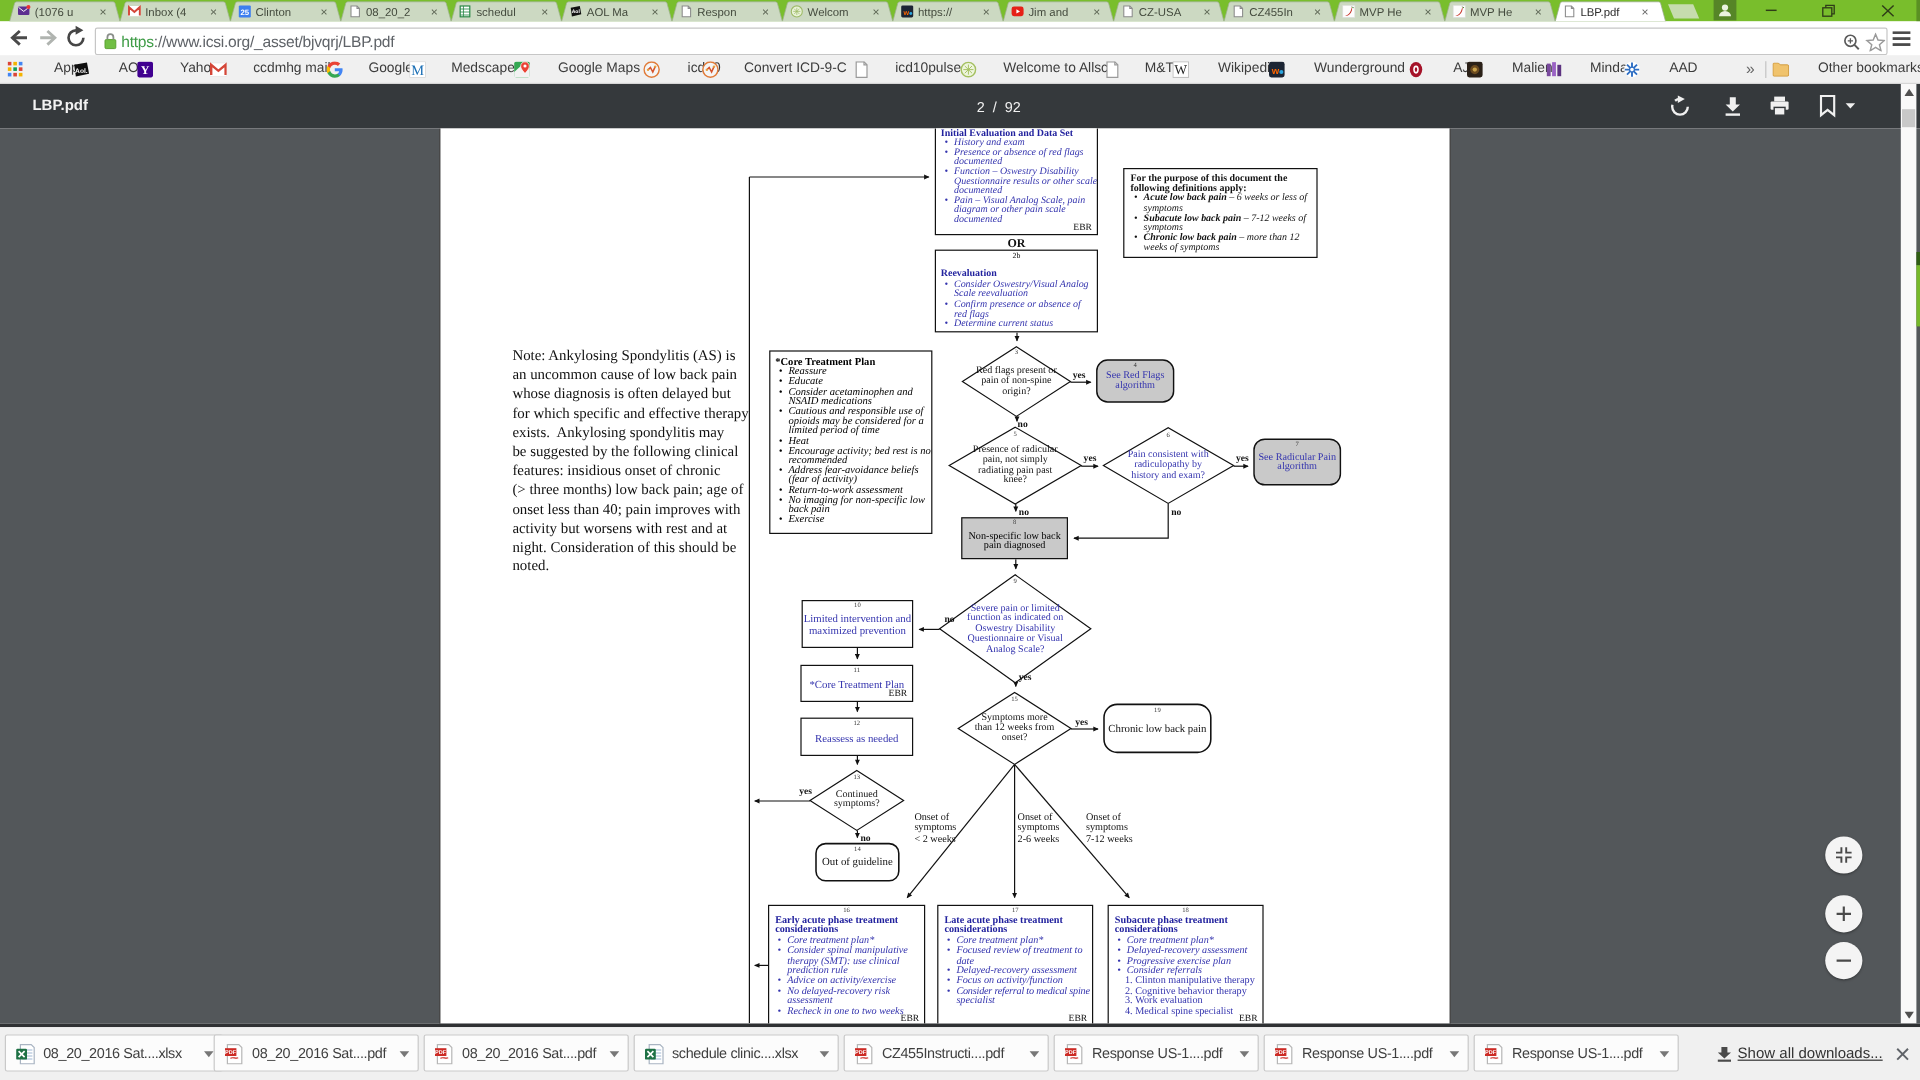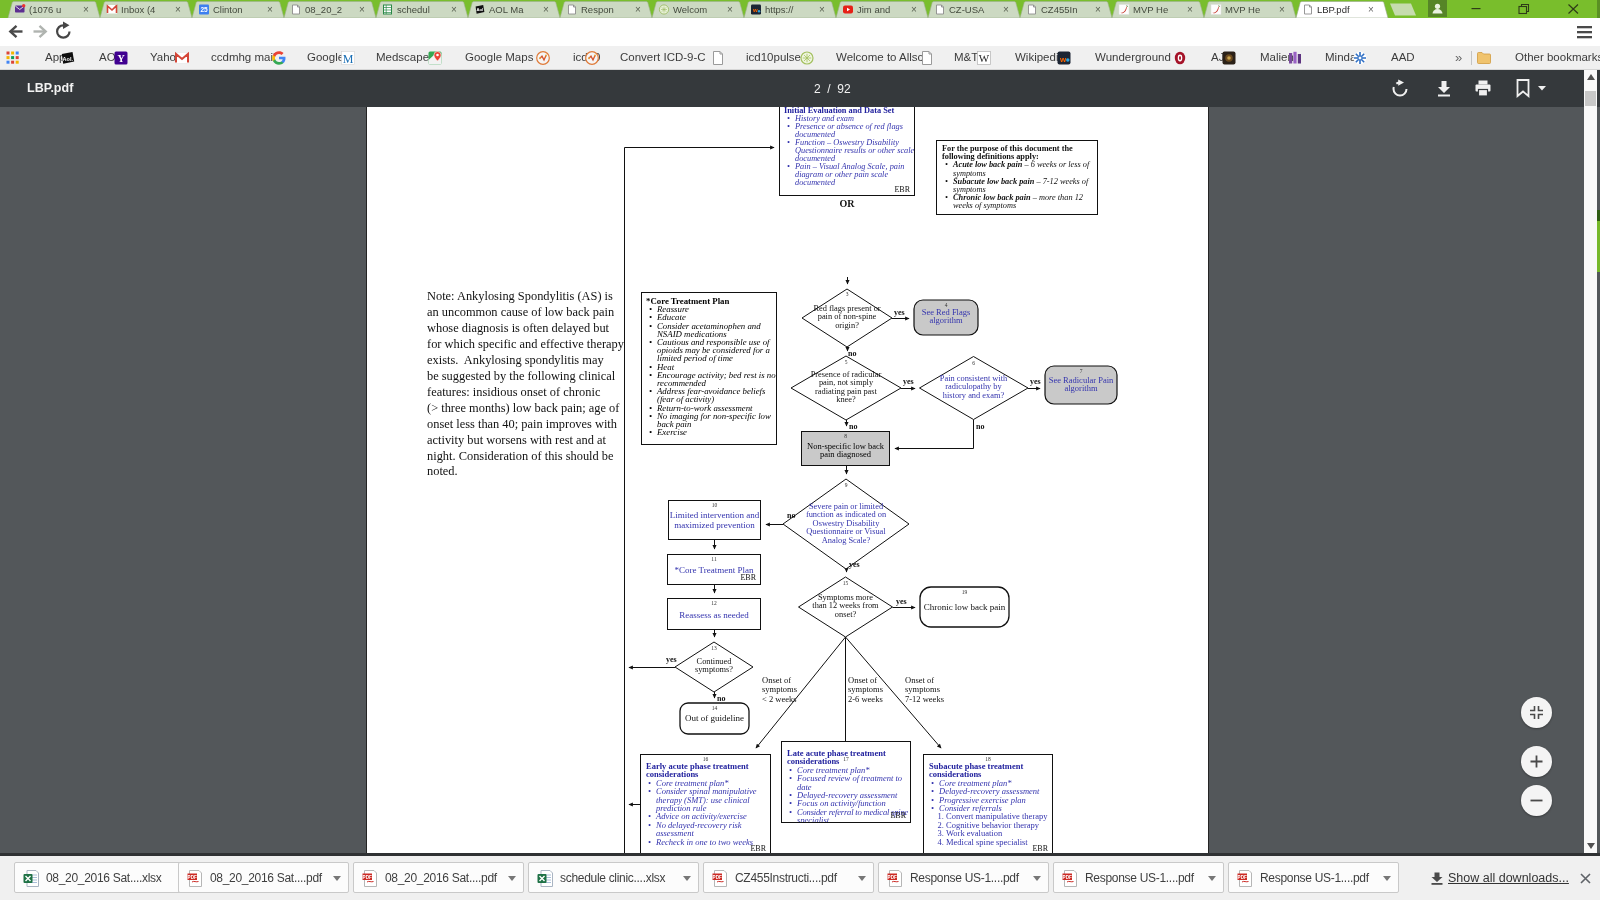--- a/index.html
+++ b/index.html
@@ -168,20 +168,33 @@
 </svg>
 <div id="toolbar">
 <svg class="abs" style="left:0;top:0" width="1600" height="28" viewBox="0 0 1600 28">
 <path d="M 22.5,13.5 H 11" stroke="#4a4a4a" stroke-width="2.4" fill="none"></path>
 <path d="M 16.5,7.8 L 10.3,13.5 L 16.5,19.2" stroke="#4a4a4a" stroke-width="2.4" fill="none"></path>
 <path d="M 33.5,13.5 H 45" stroke="#b0b4b0" stroke-width="2.4" fill="none"></path>
 <path d="M 39.5,7.8 L 45.7,13.5 L 39.5,19.2" stroke="#b0b4b0" stroke-width="2.4" fill="none"></path>
 <path d="M 69.5,13.5 A 6.2,6.2 0 1 1 63.3,7.3" stroke="#464646" stroke-width="2.2" fill="none"></path>
 <path d="M 63,3.5 L 69.5,7.3 L 63,11 Z" fill="#464646"></path>
 </svg>
+<div id="urlbox">
+<svg class="abs" style="left:6px;top:3px" width="12" height="15" viewBox="0 0 12 15">
+<rect x="1.5" y="6" width="9" height="7.5" rx="1" fill="#71bf44" stroke="#58a02f" stroke-width="0.8"></rect>
+<path d="M 3.5,6 V 4 a 2.5,2.5 0 0 1 5,0 V 6" stroke="#8a8f8a" stroke-width="1.5" fill="none"></path>
+</svg>
+<div id="urltext"><span class="sec">https</span>://www.icsi.org/_asset/bjvqrj/LBP.pdf</div>
+<svg class="abs" style="left:1455px;top:3px" width="36" height="16" viewBox="0 0 36 16">
+<circle cx="7" cy="7" r="4.6" stroke="#5a5a5a" stroke-width="1.4" fill="none"></circle>
+          <path d="M 10.4,10.4 L 14,14" stroke="#5a5a5a" stroke-width="1.6"></path>
+          <path d="M 7,4.8 V 9.2 M 4.8,7 H 9.2" stroke="#5a5a5a" stroke-width="1.1"></path>
+<path d="M 28,1.5 L 30,6.4 L 35.2,6.8 L 31.2,10.2 L 32.5,15.3 L 28,12.5 L 23.5,15.3 L 24.8,10.2 L 20.8,6.8 L 26,6.4 Z" stroke="#9a9a9a" stroke-width="1.2" fill="none"></path>
+</svg>
+</div>
 <svg class="abs" style="left:1577px;top:8px" width="16" height="13" viewBox="0 0 16 13">
 <rect x="0" y="0" width="15" height="2.3" fill="#4a4a4a"></rect>
         <rect x="0" y="5" width="15" height="2.3" fill="#4a4a4a"></rect>
         <rect x="0" y="10" width="15" height="2.3" fill="#4a4a4a"></rect>
 </svg>
 </div>
 <div id="bookbar">
 <div class="bk" style="left:6px">
         <svg class="bkicon" width="14" height="14" viewBox="0 0 14 14">
           <rect x="0.5" y="0.5" width="3" height="3" fill="#DB4437"></rect>
@@ -418,20 +431,29 @@
 <div class="bt">Initial Evaluation and Data Set</div>
 <ul class="fl blue">
             <li>History and exam</li>
             <li>Presence or absence of red flags<br>documented</li>
             <li>Function – Oswestry Disability<br>Questionnaire results or other scale<br>documented</li>
             <li>Pain – Visual Analog Scale, pain<br>diagram or other pain scale<br>documented</li>
           </ul>
 <div class="ebr">EBR</div>
         </div>
 <div class="fc" style="left:460px;top:91px;width:40px;text-align:center;font-size:10px;font-weight:bold">OR</div>
+<div class="fcb" style="left:412px;top:101px;width:136px;height:69px;padding:1px 4px;font-size:8.3px;line-height:8.4px">
+<div style="text-align:center;font-size:6.5px">2b</div>
+<div class="bt" style="margin-top:6px">Reevaluation</div>
+<ul class="fl blue">
+            <li>Consider Oswestry/Visual Analog<br>Scale reevaluation</li>
+            <li>Confirm presence or absence of<br>red flags</li>
+            <li>Determine current status</li>
+          </ul>
+        </div>
 <div class="fcb" style="left:569px;top:33px;width:162px;height:75px;padding:4px 5px;font-size:8.3px;line-height:8.2px;color:#111">
 <b>For the purpose of this document the<br>following definitions apply:</b>
 <ul class="fl">
             <li><b>Acute low back pain</b> – 6 weeks or less of<br>symptoms</li>
             <li><b>Subacute low back pain</b> – 7-12 weeks of<br>symptoms</li>
             <li><b>Chronic low back pain</b> – more than 12<br>weeks of symptoms</li>
           </ul></div>
 <div class="fc" style="left:438px;top:198px;width:84px;text-align:center;font-size:8.4px;line-height:8.4px">Red flags present or<br>pain of non-spine<br>origin?</div>
 <div class="fc" style="left:430px;top:264px;width:98px;text-align:center;font-size:8.4px;line-height:8.4px">Presence of radicular<br>pain, not simply<br>radiating pain past<br>knee?</div>
 <div class="fc blue" style="left:558px;top:268px;width:97px;text-align:center;font-size:8.4px;line-height:8.4px">Pain consistent with<br>radiculopathy by<br>history and exam?</div>
@@ -464,41 +486,41 @@
           <div class="bt" style="padding-left:2px">Early acute phase treatment<br>considerations</div>
           <ul class="fl blue" style="padding-left:12px">
             <li>Core treatment plan*</li>
             <li>Consider spinal manipulative<br>therapy (SMT): use clinical<br>prediction rule</li>
             <li>Advice on activity/exercise</li>
             <li>No delayed-recovery risk<br>assessment</li>
             <li>Recheck in one to two weeks</li>
           </ul>
           <div class="ebr" style="bottom:2px">EBR</div>
         </div>
-<div class="fcb" style="left:414px;top:634px;width:130px;height:82px;padding:7px 2px 0 3px;font-size:8.5px;line-height:8.4px">
+<div class="fcb" style="left:414px;top:647px;width:130px;height:102px;padding:7px 2px 0 3px;font-size:8.5px;line-height:8.4px">
           <div class="bt" style="padding-left:2px">Late acute phase treatment<br>considerations</div>
           <ul class="fl blue" style="padding-left:12px">
             <li>Core treatment plan*</li>
             <li>Focused review of treatment to<br>date</li>
             <li>Delayed-recovery assessment</li>
             <li>Focus on activity/function</li>
             <li><span style="letter-spacing:-0.18px">Consider referral to medical spine</span><br>specialist</li>
           </ul>
           <div class="ebr" style="bottom:2px">EBR</div>
         </div>
 <div class="fcb" style="left:556px;top:647px;width:130px;height:102px;padding:7px 2px 0 3px;font-size:8.5px;line-height:8.4px">
           <div class="bt" style="padding-left:2px">Subacute phase treatment<br>considerations</div>
           <ul class="fl blue" style="padding-left:12px">
             <li>Core treatment plan*</li>
             <li>Delayed-recovery assessment</li>
             <li>Progressive exercise plan</li>
             <li>Consider referrals</li>
           </ul>
           <ol class="blue" style="margin:0;padding-left:19px;">
-            <li>Convert manipulative therapy</li>
+            <li>Clinton manipulative therapy</li>
             <li>Cognitive behavior therapy</li>
             <li>Work evaluation</li>
             <li>Medical spine specialist</li>
           </ol>
           <div class="ebr" style="bottom:2px">EBR</div>
         </div>
 <div class="num" style="left:460px;top:184px">3</div>
 <div class="num" style="left:559px;top:195px">4</div>
 <div class="num" style="left:459px;top:251.5px">5</div>
 <div class="num" style="left:586.5px;top:252.5px">6</div>
@@ -543,21 +565,21 @@
         <path d="M7.5,1.5 V13.5 M1.5,7.5 H13.5" stroke="#4a4a4a" stroke-width="1.8"></path>
       </svg>
     </div>
 <div class="zoombtn" style="left:1521px;top:785px">
       <svg style="position:absolute;left:8px;top:8px" width="15" height="15" viewBox="0 0 15 15">
         <path d="M1.5,7.5 H13.5" stroke="#4a4a4a" stroke-width="1.8"></path>
       </svg>
     </div>
 <div id="darkstrip"></div>
 <div id="dlbar">
-<div class="dli" style="left:14px;width:182px">
+<div class="dli" style="left:4px;width:182px">
         <svg class="abs" style="left:8px;top:7px" width="17" height="17" viewBox="0 0 17 17">
           <path d="M4,0.5 L13,0.5 L15.5,3 L15.5,16.5 L4,16.5 Z" fill="#fff" stroke="#a9b4c2" stroke-width="1"></path>
           <path d="M5.5,5 H14 M5.5,7.5 H14 M5.5,10 H14 M5.5,12.5 H14" stroke="#9fb7d4" stroke-width="0.9"></path>
           <rect x="0.5" y="4" width="9" height="9" rx="1" fill="#1e7145"></rect>
           <path d="M2.5,6 L7.5,11 M7.5,6 L2.5,11" stroke="#fff" stroke-width="1.4"></path>
         </svg>
         <div class="txt">08_20_2016 Sat....xlsx</div>
         <div class="caret"></div>
       </div>
 <div class="dli" style="left:178px;width:171px">

